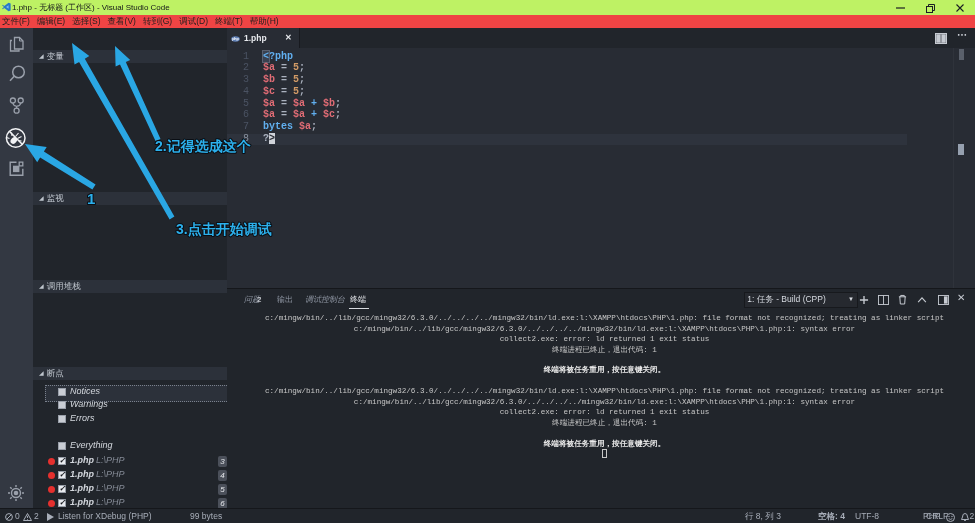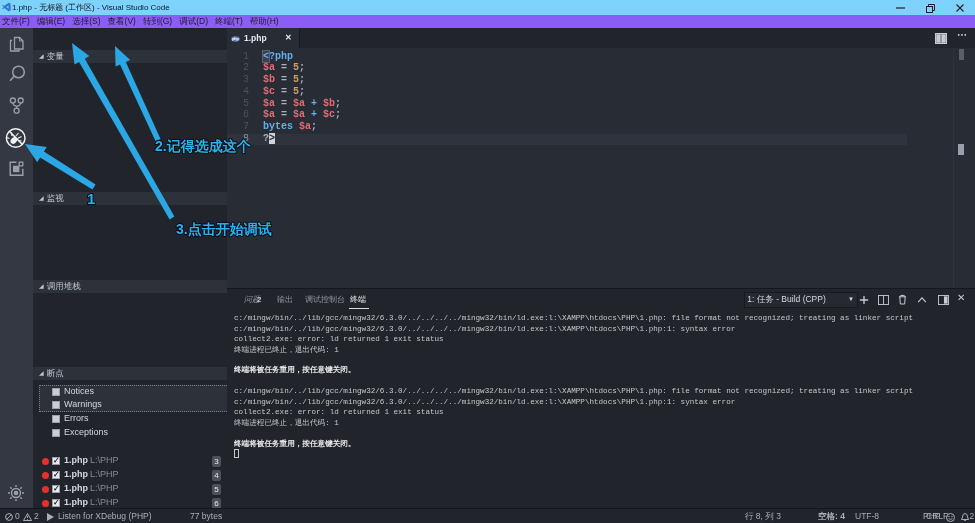--- a/index.html
+++ b/index.html
@@ -1,39 +1,39 @@
 <!DOCTYPE html>
 <html><head>
 <meta charset="utf-8">
 <style>
   * { margin:0; padding:0; box-sizing:border-box; }
   html,body { width:975px; height:523px; overflow:hidden; background:#282c34; font-family:"Liberation Sans",sans-serif; }
   #app { position:relative; width:975px; height:523px; overflow:hidden; }
   .abs { position:absolute; }
 
   
-  #titlebar { left:0; top:0; width:975px; height:15px; background:#7dd3fc; color:#14161a; font-size:9px; }
+  #titlebar { left:0; top:0; width:975px; height:15px; background:#bef264; color:#14161a; font-size:9px; }
   #titletext { left:12px; top:2px; font-size:8px; }
 
   
-  #menubar { left:0; top:15px; width:975px; height:13px; background:#8b5cf6; color:#1f1f1f; font-size:8.5px; line-height:13px; white-space:nowrap; }
+  #menubar { left:0; top:15px; width:975px; height:13px; background:#ef4444; color:#1f1f1f; font-size:8.5px; line-height:13px; white-space:nowrap; }
   #menubar span { display:inline-block; margin-left:7px; }
   #menubar span:first-child { margin-left:2px; }
 
   
   #activitybar { left:0; top:28px; width:33px; height:480px; background:#333842; }
 
   
   #sidebar { left:33px; top:28px; width:194px; height:480px; background:#21252b; overflow:hidden; color:#c8ccd4; }
   .sechead { position:absolute; left:0; width:194px; height:13px; background:#2c313a; font-size:8.5px; color:#bfc5cd; line-height:13px; }
   .sechead .tri { display:inline-block; margin-left:6px; margin-right:3px; font-size:6px; vertical-align:1px; }
   #dbghead { left:33px; top:28px; width:194px; height:20px; background:#21252b; }
   #dbghead .lbl { position:absolute; left:9px; top:6px; font-size:8px; color:#aab0ba; }
   #dbgdrop { position:absolute; left:43px; top:4px; width:96px; height:13px; background:#26292f; border:1px solid #17191d; color:#ced3da; font-size:8.5px; line-height:11px; white-space:nowrap; overflow:hidden; }
-  .brow { position:absolute; left:6px; width:194px; height:27px; font-size:9px; color:#d4d8de; }
+  .brow { position:absolute; left:12px; width:194px; height:17px; font-size:9px; color:#d4d8de;font-style:italic; }
   .brow .cb { position:absolute; left:13px; top:2.5px; width:8px; height:8px; background:#c9cdd4; border:1px solid #9aa0aa; }
   .brow .cb.checked { background:#e8eaee; }
   .brow .cb.checked:after { content:"✓"; position:absolute; left:0px; top:-2px; font-size:8px; color:#16181d; font-weight:bold; }
   .brow .dot { position:absolute; left:3px; top:3px; width:7px; height:7px; border-radius:50%; background:#e5302e; }
   .brow .name { position:absolute; left:25px; top:0.5px; }
   .brow .path { position:absolute; left:51px; top:0.5px; color:#858b96; }
   .brow .badge { position:absolute; left:173px; top:1px; width:9px; height:11px; background:#4b505a; color:#e8eaee; font-size:8px; text-align:center; line-height:11px; border-radius:2px; }
 
   
   #tabbar { left:227px; top:28px; width:748px; height:20px; background:#21252b; }
@@ -42,21 +42,21 @@
   #editor2 { left:227px; top:48px; width:748px; height:240px; }
   .codeline { position:absolute; left:0; width:748px; height:11.75px; font-family:"Liberation Mono",monospace; font-size:10px; font-weight:bold; white-space:pre; }
   .lnum { position:absolute; width:26px; left:223px; text-align:right; color:#4b5363; font-weight:normal; }
   .lnum2 {position:absolute; width:26px; left:223px; text-align:right; color:#8b93a1; font-weight:normal; }
   .code { position:absolute; left:36px; }
   .red { color:#e06c75; } .gray { color:#abb2bf; } .num { color:#d19a66; } .blue { color:#61afef; }
 
   
   #panel { left:227px; top:288px; width:748px; height:220px; background:#21252b; border-top:1px solid #15171b; }
   #ptabs { position:absolute; left:0; top:0; width:748px; height:21px; font-size:8px; color:#8f96a3; line-height:21px; white-space:nowrap; }
-  #term { position:absolute; left:7px; top:0; width:741px; height:196px; font-family:"Liberation Mono",monospace; font-size:7.6px; color:#c7c7c7; white-space:pre; line-height:10.45px; overflow:hidden; }
+  #term { position:absolute; left:7px; top:0; width:741px; height:196px; font-family:"Liberation Mono",monospace; font-size:7.6px; color:#c7c7c7; white-space:pre; line-height:10.45px; overflow:hidden;text-align:center; }
   .tbold { color:#eaeaea; font-weight:bold; }
 
   
   #statusbar { left:0; top:508px; width:975px; height:15px; background:#21252b; border-top:1px solid #15171b; color:#a8aeb9; font-size:8.5px; line-height:14px; }
   svg { display:block; }
 </style>
 </head>
 <body>
 <div id="app">
 
@@ -133,23 +133,23 @@
         <span class="name">Notices</span>
       </div>
     <div class="brow" style="top:384.4px;">
         <span class="cb"></span>
         <span class="name">Errors</span>
       </div>
     <div class="brow" style="top:370.7px;">
         <span class="cb"></span>
         <span class="name">Warnings</span>
       </div>
-    <div class="brow" style="top:398.1px;">
+    <div class="brow" style="top:411.8px;">
         <span class="cb"></span>
-        <span class="name">Exceptions</span>
+        <span class="name">Everything</span>
       </div>
     <div class="brow" style="top:426.5px;">
         <span class="dot"></span>
         <span class="cb checked"></span>
         <span class="name" style="font-weight:bold">1.php</span>
         <span class="path">L:\PHP</span>
         <span class="badge">3</span>
       </div>
     <div class="brow" style="top:440.5px;">
         <span class="dot"></span>
@@ -204,21 +204,21 @@
     <div class="codeline" style="top:61.35px;"><span class="lnum" style="left:-4px;">6</span><span class="code"><span class="red">$a</span><span class="gray"> = </span><span class="red">$a</span><span class="blue"> + </span><span class="red">$c</span><span class="gray">;</span></span></div>
     <div class="codeline" style="top:73.1px;"><span class="lnum" style="left:-4px;">7</span><span class="code"><span class="blue">bytes </span><span class="red">$a</span><span class="gray">;</span></span></div>
     <div class="codeline" style="top:84.85px;"><span class="lnum2" style="left:-4px;">8</span><span class="code"><span class="gray">?</span><span style="background:#d0d3d9;color:#282c34;">&gt;</span></span></div>
   </div>
 
   <div id="panel" class="abs">
     <div id="ptabs">
       <span class="abs" style="left:17px;font-style:italic;">问题</span>
       <span class="abs" style="left:30px;color:#e4e7eb;">2</span>
       <span class="abs" style="left:50px;">输出</span>
-      <span class="abs" style="left:78px;">调试控制台</span>
+      <span class="abs" style="left:78px;font-style:italic;">调试控制台</span>
       <span class="abs" style="left:123px;color:#e8eaee;">终端</span>
       <div class="abs" style="left:122px; top:18.5px; width:20px; height:1px; background:#d8dbe0;"></div>
     </div>
     <div class="abs" style="left:517px; top:3px; width:114px; height:16px; background:#26292f; border:1px solid #17191d; color:#d6dae0; font-size:8.5px; line-height:13px;">&nbsp;1: 任务 - Build (CPP)<span style="position:absolute; right:3px; top:0; font-size:6px;">▼</span></div>
     <svg class="abs" style="left:632px; top:6px;" width="10" height="10" viewBox="0 0 11 11">
         <path d="M5.5 1 V10 M1 5.5 H10" stroke="#c6cad1" stroke-width="1.5"></path>
       </svg>
     <svg class="abs" style="left:651px; top:6px;" width="11" height="10" viewBox="0 0 12 11">
         <rect x="0.5" y="0.5" width="11" height="10" fill="none" stroke="#c6cad1" stroke-width="1"></rect>
         <path d="M6 0.5 V10.5" stroke="#c6cad1" stroke-width="1"></path>
@@ -258,21 +258,21 @@
     <span class="abs" style="left:15px;">0</span>
     <svg class="abs" style="left:23px;top:4px;" width="9" height="8" viewBox="0 0 9 8">
         <path d="M4.5 0.5 L8.5 7.5 H0.5 Z" fill="none" stroke="#a8aeb9" stroke-width="1"></path>
         <path d="M4.5 2.8 V5 M4.5 6 V6.8" stroke="#a8aeb9" stroke-width="0.9"></path>
       </svg>
     <span class="abs" style="left:34px;">2</span>
     <svg class="abs" style="left:47px;top:4px;" width="7" height="8" viewBox="0 0 7 8">
         <path d="M0 0 L7 4 L0 8 Z" fill="#a8aeb9"></path>
       </svg>
     <span class="abs" style="left:58px;">Listen for XDebug (PHP)</span>
-    <span class="abs" style="left:190px;">77 bytes</span>
+    <span class="abs" style="left:190px;">99 bytes</span>
     <span class="abs" style="left:745px;">行 8, 列 3</span>
     <span class="abs" style="left:818px;font-weight:bold;">空格: 4</span>
     <span class="abs" style="left:855px;">UTF-8</span>
     <span class="abs" style="left:926px;text-align:center;">CRLF</span>
     <span class="abs" style="left:923px;">PHP</span>
     <svg class="abs" style="left:946px;top:3.5px;" width="9" height="9" viewBox="0 0 9 9">
         <circle cx="4.5" cy="4.5" r="4" fill="none" stroke="#a8aeb9" stroke-width="1"></circle>
         <circle cx="3" cy="3.5" r="0.7" fill="#a8aeb9"></circle>
         <circle cx="6" cy="3.5" r="0.7" fill="#a8aeb9"></circle>
         <path d="M2.7 5.6 Q4.5 7.2 6.3 5.6" stroke="#a8aeb9" stroke-width="0.9" fill="none"></path>

